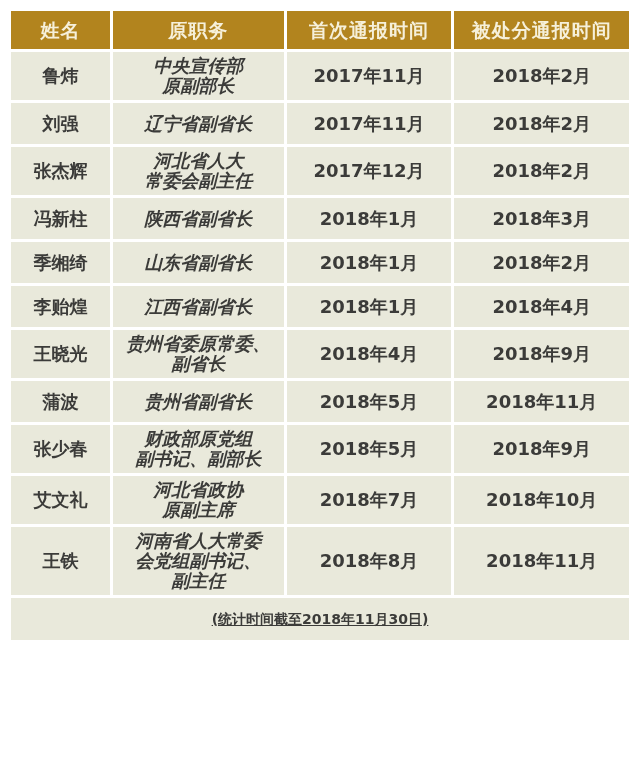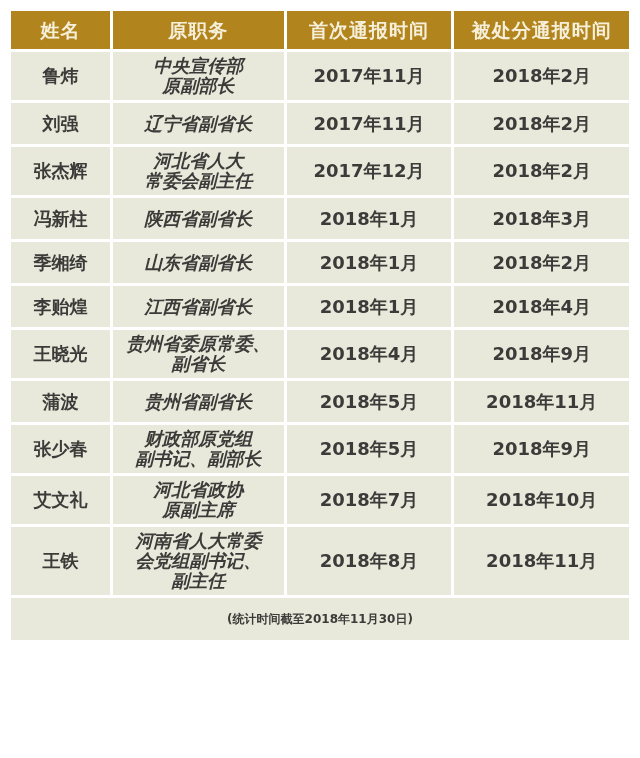--- a/index.html
+++ b/index.html
@@ -43,25 +43,26 @@
     line-height: 20px;
     padding: 4px 4px;
     height: 33px;
   }
   td.c-pos { white-space: pre-line; font-style: italic; }
   col.col-name { width: 16.4%; }
   col.col-pos { width: 28.0%; }
   col.col-first { width: 27.0%; }
   col.col-disc { width: 28.6%; }
   tfoot td.note-cell {
-    font-size: 12px;
+    font-size: 14px;
     font-weight: 600;
     height: 26px;
     padding: 8px 4px;
     color: var(--body_text, #3b3b39);
+    text-decoration: underline;
   }
 </style>
 </head>
 <body>
 
 <div class="page">
   <table class="report-table">
     <colgroup>
       <col class="col-name">
       <col class="col-pos">

